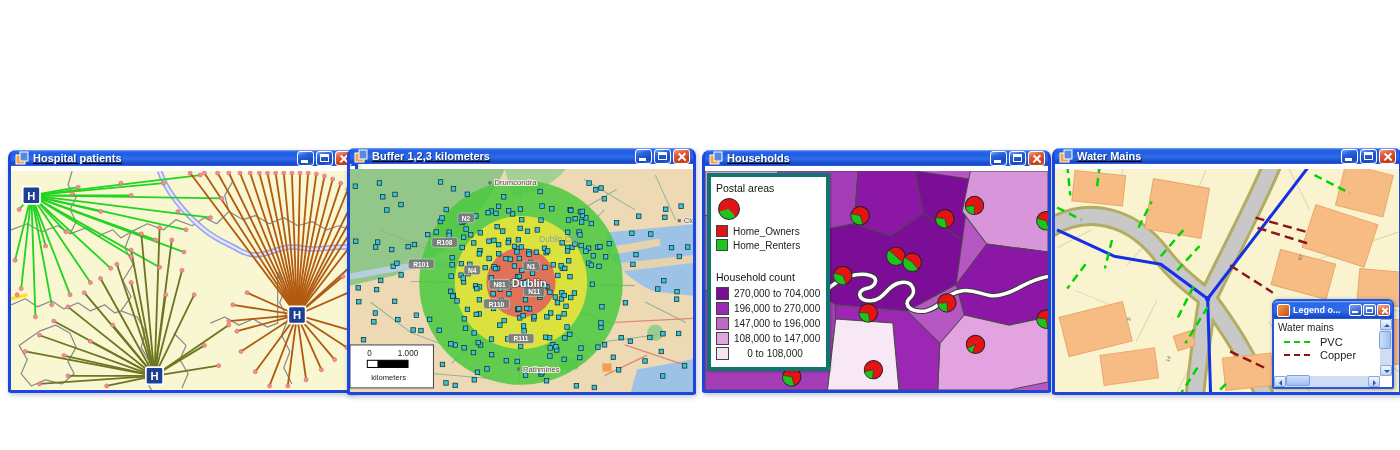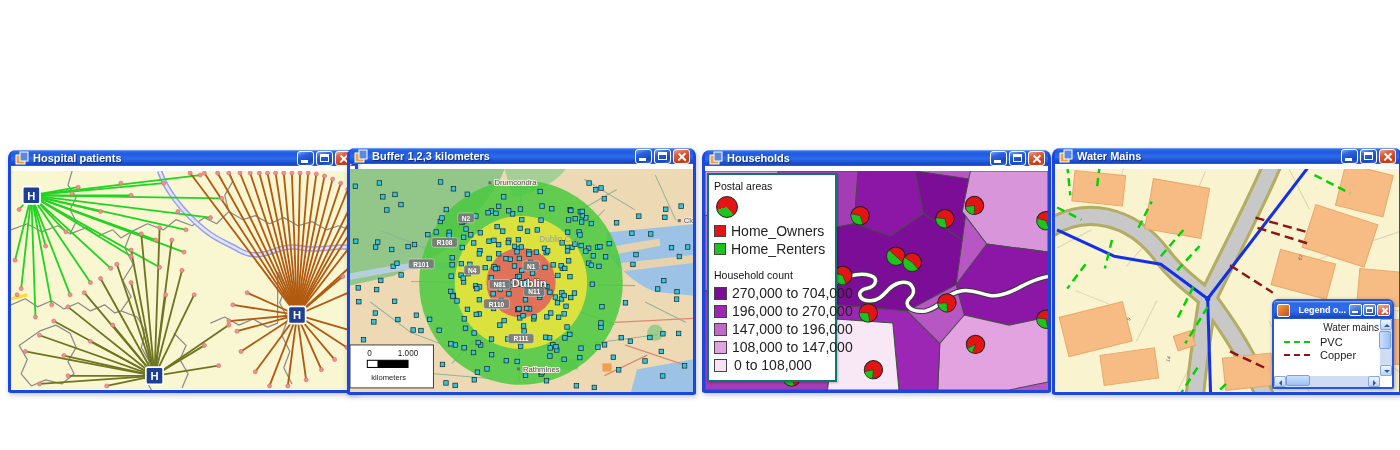--- a/index.html
+++ b/index.html
@@ -2,50 +2,50 @@
 <html><head>
 <meta charset="utf-8">
 <style>
   html,body{margin:0;padding:0;background:#fff;}
   .canvas{position:relative;width:1400px;height:450px;background:#fff;overflow:hidden;
           font-family:"Liberation Sans",sans-serif;}
   .xp-window{position:absolute;border:3px solid #1b47dd;border-top:0;
              border-radius:8px 8px 3px 3px;box-shadow:1px 2px 5px rgba(10,20,80,.25);}
   .titlebar{height:16px;display:flex;align-items:center;gap:4px;padding:0 3px 0 4px;
             border-radius:5px 5px 0 0;
-            background:linear-gradient(180deg,#8ab0f4 0%,#2b68e8 10%,#1f5be4 25%,#2e6ceb 55%,#1446c6 90%,#3566d4 100%);}
+            background:linear-gradient(180deg,#8ab0f4 0%,#2b68e8 10%,#1f5be4 25%,#2e6ceb 55%,#1446c6 90%,#3566d4 100%);text-decoration:underline;}
   .title{flex:1;color:#fff;font-size:11px;font-weight:bold;text-shadow:1px 1px 1px #102a6e;
          white-space:nowrap;overflow:hidden;}
   .winbtns{display:flex;gap:2px;}
   .wbtn{position:relative;width:17px;height:15px;border:1px solid #fff;border-radius:3px;padding:0;cursor:pointer;}
   .wbtn.min,.wbtn.max{background:linear-gradient(160deg,#7da5ef 0%,#2a63e0 30%,#1848c0 75%,#3f74e0 100%);}
   .wbtn.min::after{content:"";position:absolute;left:3px;bottom:2px;width:7px;height:3px;background:#fff;}
   .wbtn.max::after{content:"";position:absolute;left:3px;top:2px;width:9px;height:8px;
                    border:1.5px solid #fff;border-top-width:3px;box-sizing:border-box;}
   .wbtn.close{background:linear-gradient(160deg,#f4a58c 0%,#e25e3c 30%,#c33b14 80%,#e06a42 100%);}
   .wbtn.close::before,.wbtn.close::after{content:"";position:absolute;left:7px;top:2.5px;width:2.2px;height:9.5px;background:#fff;}
   .wbtn.close::before{transform:rotate(45deg);} .wbtn.close::after{transform:rotate(-45deg);}
   .map-area{position:absolute;left:0;right:0;top:21px;bottom:0;background:#f9a8d4;overflow:hidden;}
   .map-area > svg{display:block;width:100%;height:100%;}
   svg text{font-family:"Liberation Sans",sans-serif;}
 
   
   .hh-legend{position:absolute;left:2px;top:2px;width:100px;background:#fff;
-             border:2px solid #0f766e;padding:4px 21px 5px 5px;box-shadow:1px 1px 2px rgba(0,0,0,.25);}
+             border:4px solid #0f766e;padding:4px 10px 5px 5px;box-shadow:1px 1px 2px rgba(0,0,0,.25);}
   .hh-title{font-size:10.5px;color:#111;margin:1px 0 4px 0;}
   .hh-pie{width:20px;height:20px;border-radius:50%;border:1px solid #222;margin:0 0 5px 2px;}
   .hh-row{display:flex;align-items:center;gap:5px;margin:2px 0;}
   .hh-sw{width:10px;height:10px;border:1px solid #444;flex:0 0 auto;}
-  .hh-label{font-size:14px;color:#222;white-space:nowrap;}
+  .hh-label{font-size:10px;color:#222;white-space:nowrap;}
   .hh-row.cls .hh-label{flex:1;text-align:center;}
 
   
   .mini-window{position:absolute;right:5px;bottom:3px;width:118px;height:86px;
                border:2px solid #2856d8;border-radius:6px 6px 2px 2px;background:#ece9d8;
-               box-shadow:1px 1px 4px rgba(10,20,80,.35);text-align:right;}
+               box-shadow:1px 1px 4px rgba(10,20,80,.35);}
   .mini-titlebar{height:18px;display:flex;align-items:center;gap:3px;padding:0 2px 0 3px;
                  border-radius:4px 4px 0 0;
                  background:linear-gradient(180deg,#8ab0f4 0%,#2b68e8 12%,#2e6ceb 55%,#1446c6 92%,#3566d4 100%);}
   .mini-icon{width:11px;height:11px;background:linear-gradient(135deg,#f59a4a,#c65210);
              border:1px solid #fff;border-radius:2px;flex:0 0 auto;}
   .mini-title{flex:1;color:#fff;font-size:9px;font-weight:bold;white-space:nowrap;overflow:hidden;}
   .mini-btns{display:flex;gap:1px;}
   .mbtn{position:relative;width:13px;height:12px;border:1px solid #fff;border-radius:2px;padding:0;cursor:pointer;}
   .mbtn.min,.mbtn.max{background:linear-gradient(160deg,#7da5ef,#1848c0);}
   .mbtn.min::after{content:"";position:absolute;left:2px;bottom:2px;width:6px;height:2px;background:#fff;}
@@ -768,21 +768,21 @@
         <div id="hh-rows1">
             <div class="hh-row">
               <span class="hh-sw" style="background:#e41414"></span>
                      <span class="hh-label">Home_Owners</span>
             </div>
             <div class="hh-row">
               <span class="hh-sw" style="background:#1ec41e"></span>
                      <span class="hh-label">Home_Renters</span>
             </div>
           </div>
-        <div class="hh-title" style="margin-top:12px">Household count</div>
+        <div class="hh-title" style="margin-top:20px">Household count</div>
         <div id="hh-rows2">
             <div class="hh-row cls">
               <span class="hh-sw" style="width:11px;height:11px;background:#7b0d96"></span>
                      <span class="hh-label">270,000 to 704,000</span>
             </div>
             <div class="hh-row cls">
               <span class="hh-sw" style="width:11px;height:11px;background:#9c27b4"></span>
                      <span class="hh-label">196,000 to 270,000</span>
             </div>
             <div class="hh-row cls">

